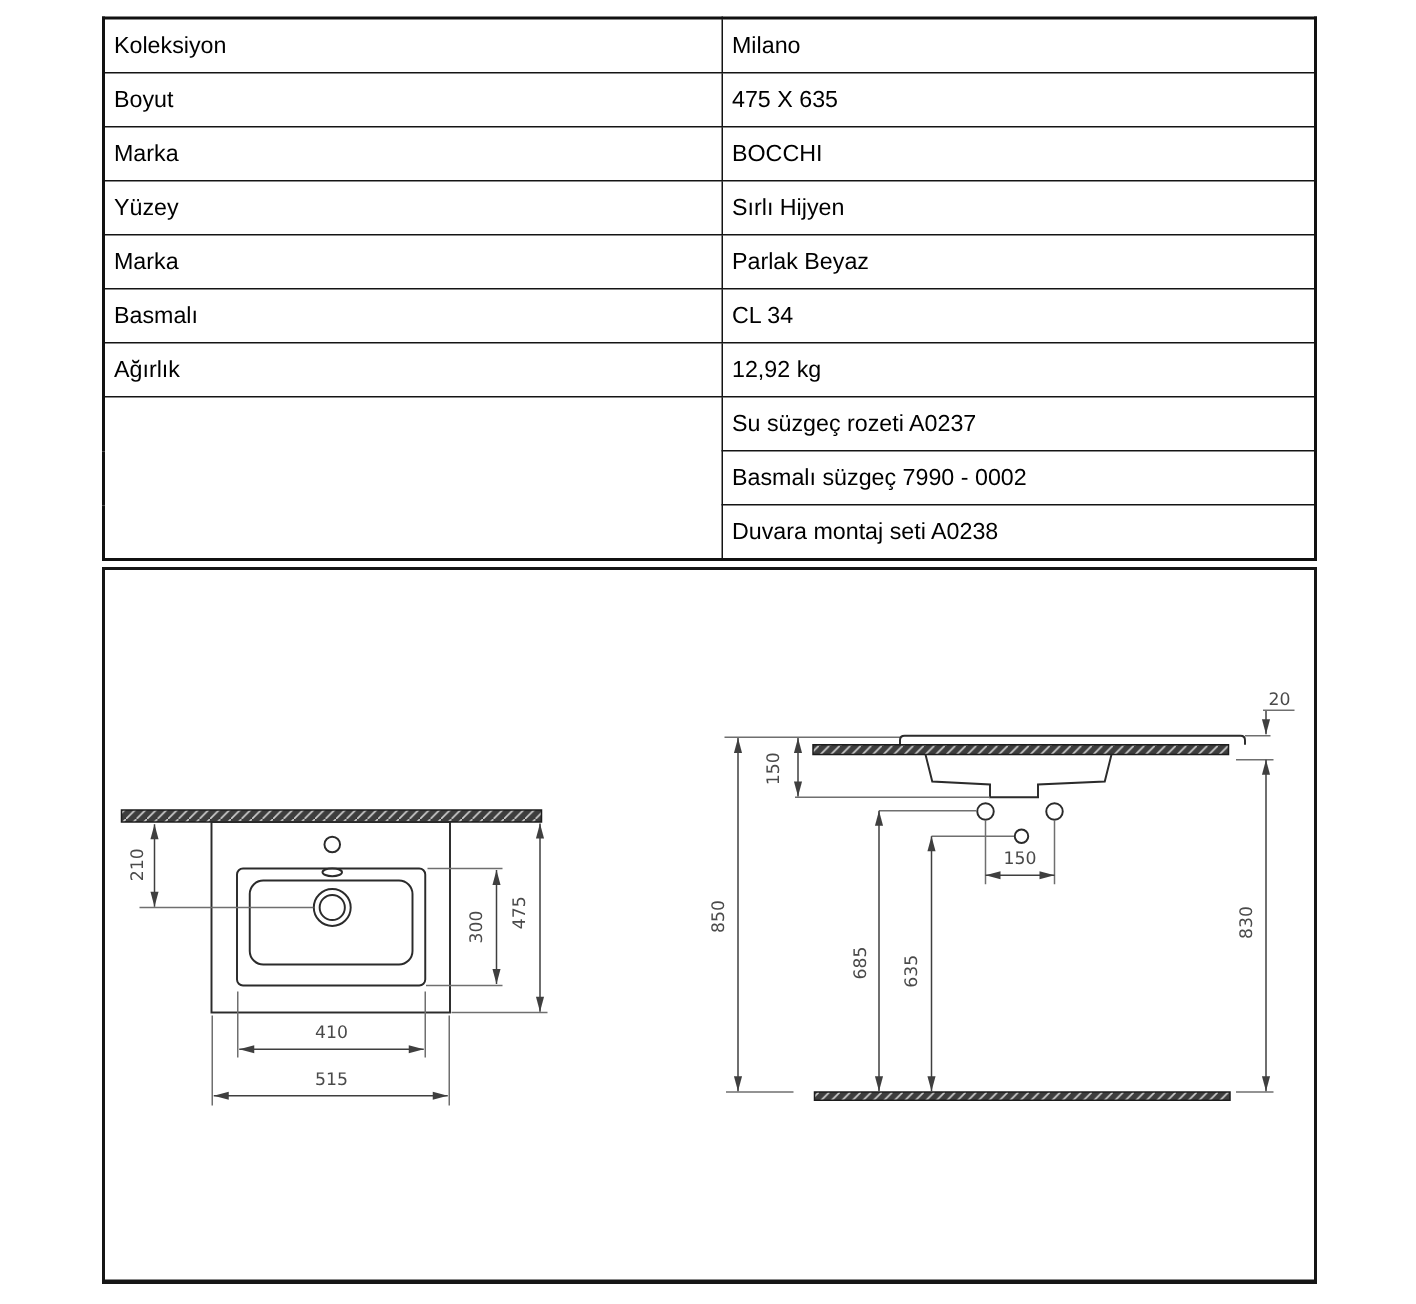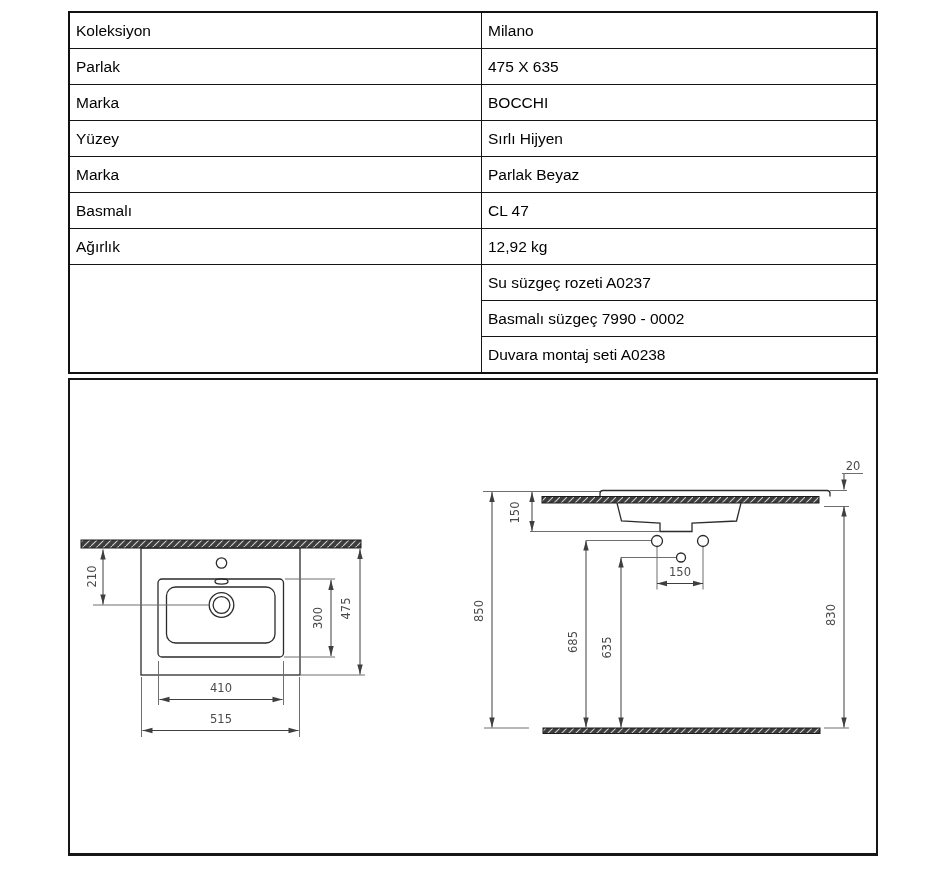--- a/index.html
+++ b/index.html
@@ -34,38 +34,38 @@
 </head>
 <body>
 
 <table class="spec-table">
   <tbody>
       <tr>
     <td class="col-label">Koleksiyon</td>
     <td>Milano</td>
   </tr>
   <tr>
-    <td class="col-label">Parlak</td>
+    <td class="col-label">Boyut</td>
     <td>475 X 635</td>
   </tr>
   <tr>
     <td class="col-label">Marka</td>
     <td>BOCCHI</td>
   </tr>
   <tr>
     <td class="col-label">Yüzey</td>
     <td>Sırlı Hijyen</td>
   </tr>
   <tr>
     <td class="col-label">Marka</td>
     <td>Parlak Beyaz</td>
   </tr>
   <tr>
     <td class="col-label">Basmalı</td>
-    <td>CL 47</td>
+    <td>CL 34</td>
   </tr>
   <tr>
     <td class="col-label">Ağırlık</td>
     <td>12,92 kg</td>
   </tr>
   <tr>
     <td class="col-label" rowspan="3"></td>
     <td>Su süzgeç rozeti A0237</td>
   </tr>
   <tr>

